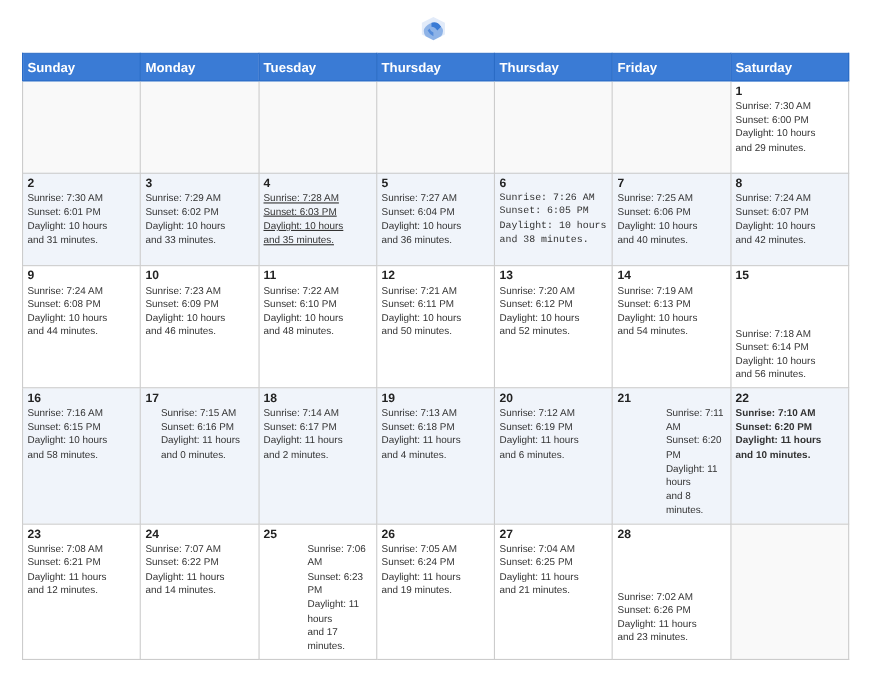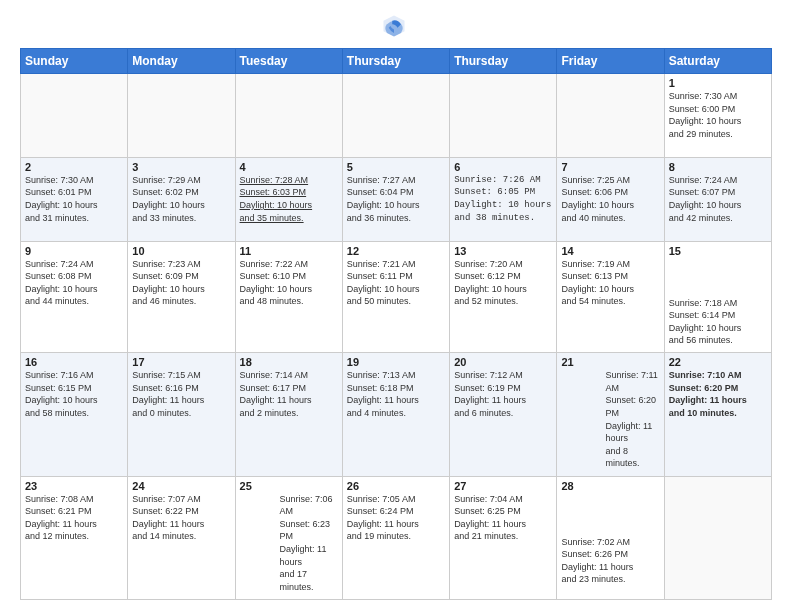--- a/index.html
+++ b/index.html
@@ -253,21 +253,21 @@
         <tr class="alt-row">
           <td>
             <span class="day-num">16</span>
             <div class="day-info" style="white-space: pre-line;">Sunrise: 7:16 AM
 Sunset: 6:15 PM
 Daylight: 10 hours
 and 58 minutes.</div>
           </td>
           <td>
             <span class="day-num">17</span>
-            <div class="day-info" style="white-space: pre-line;">Sunrise: 7:15 AM
+            <div class="day-info" style="white-space: pre-line; margin-left: 14px;">Sunrise: 7:15 AM
 Sunset: 6:16 PM
 Daylight: 11 hours
 and 0 minutes.</div>
           </td>
           <td>
             <span class="day-num">18</span>
             <div class="day-info" style="white-space: pre-line;">Sunrise: 7:14 AM
 Sunset: 6:17 PM
 Daylight: 11 hours
 and 2 minutes.</div>

